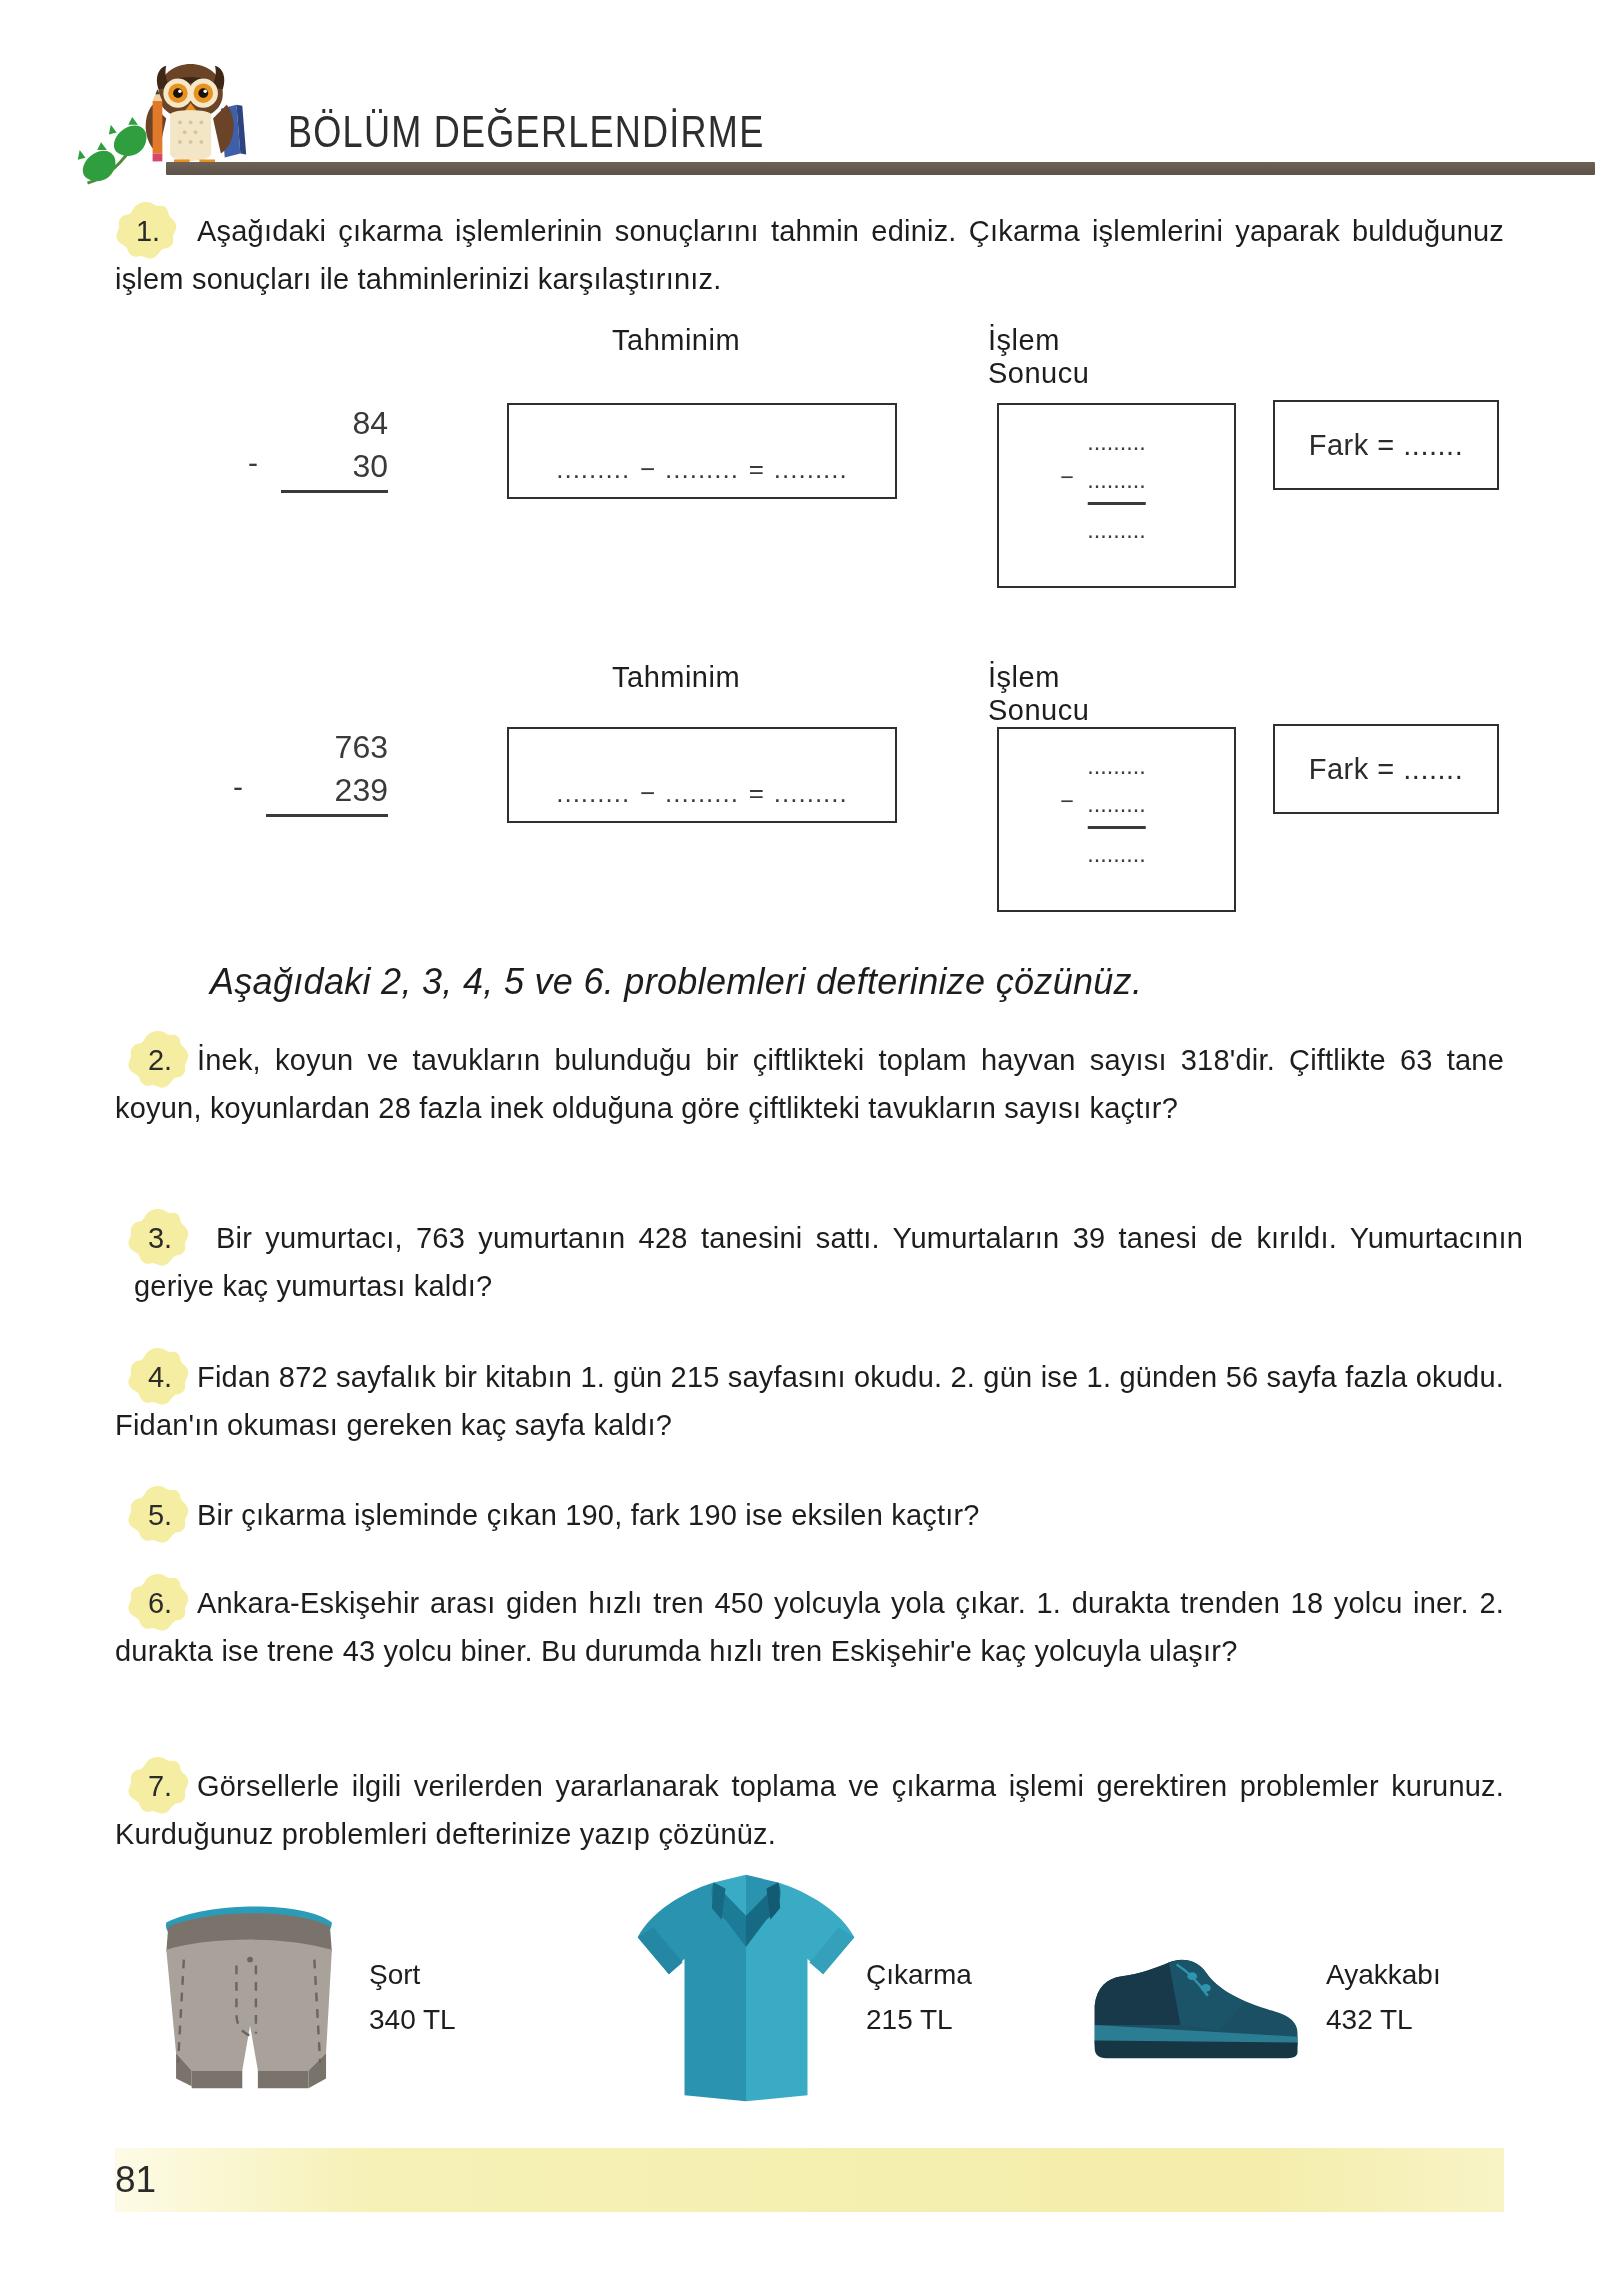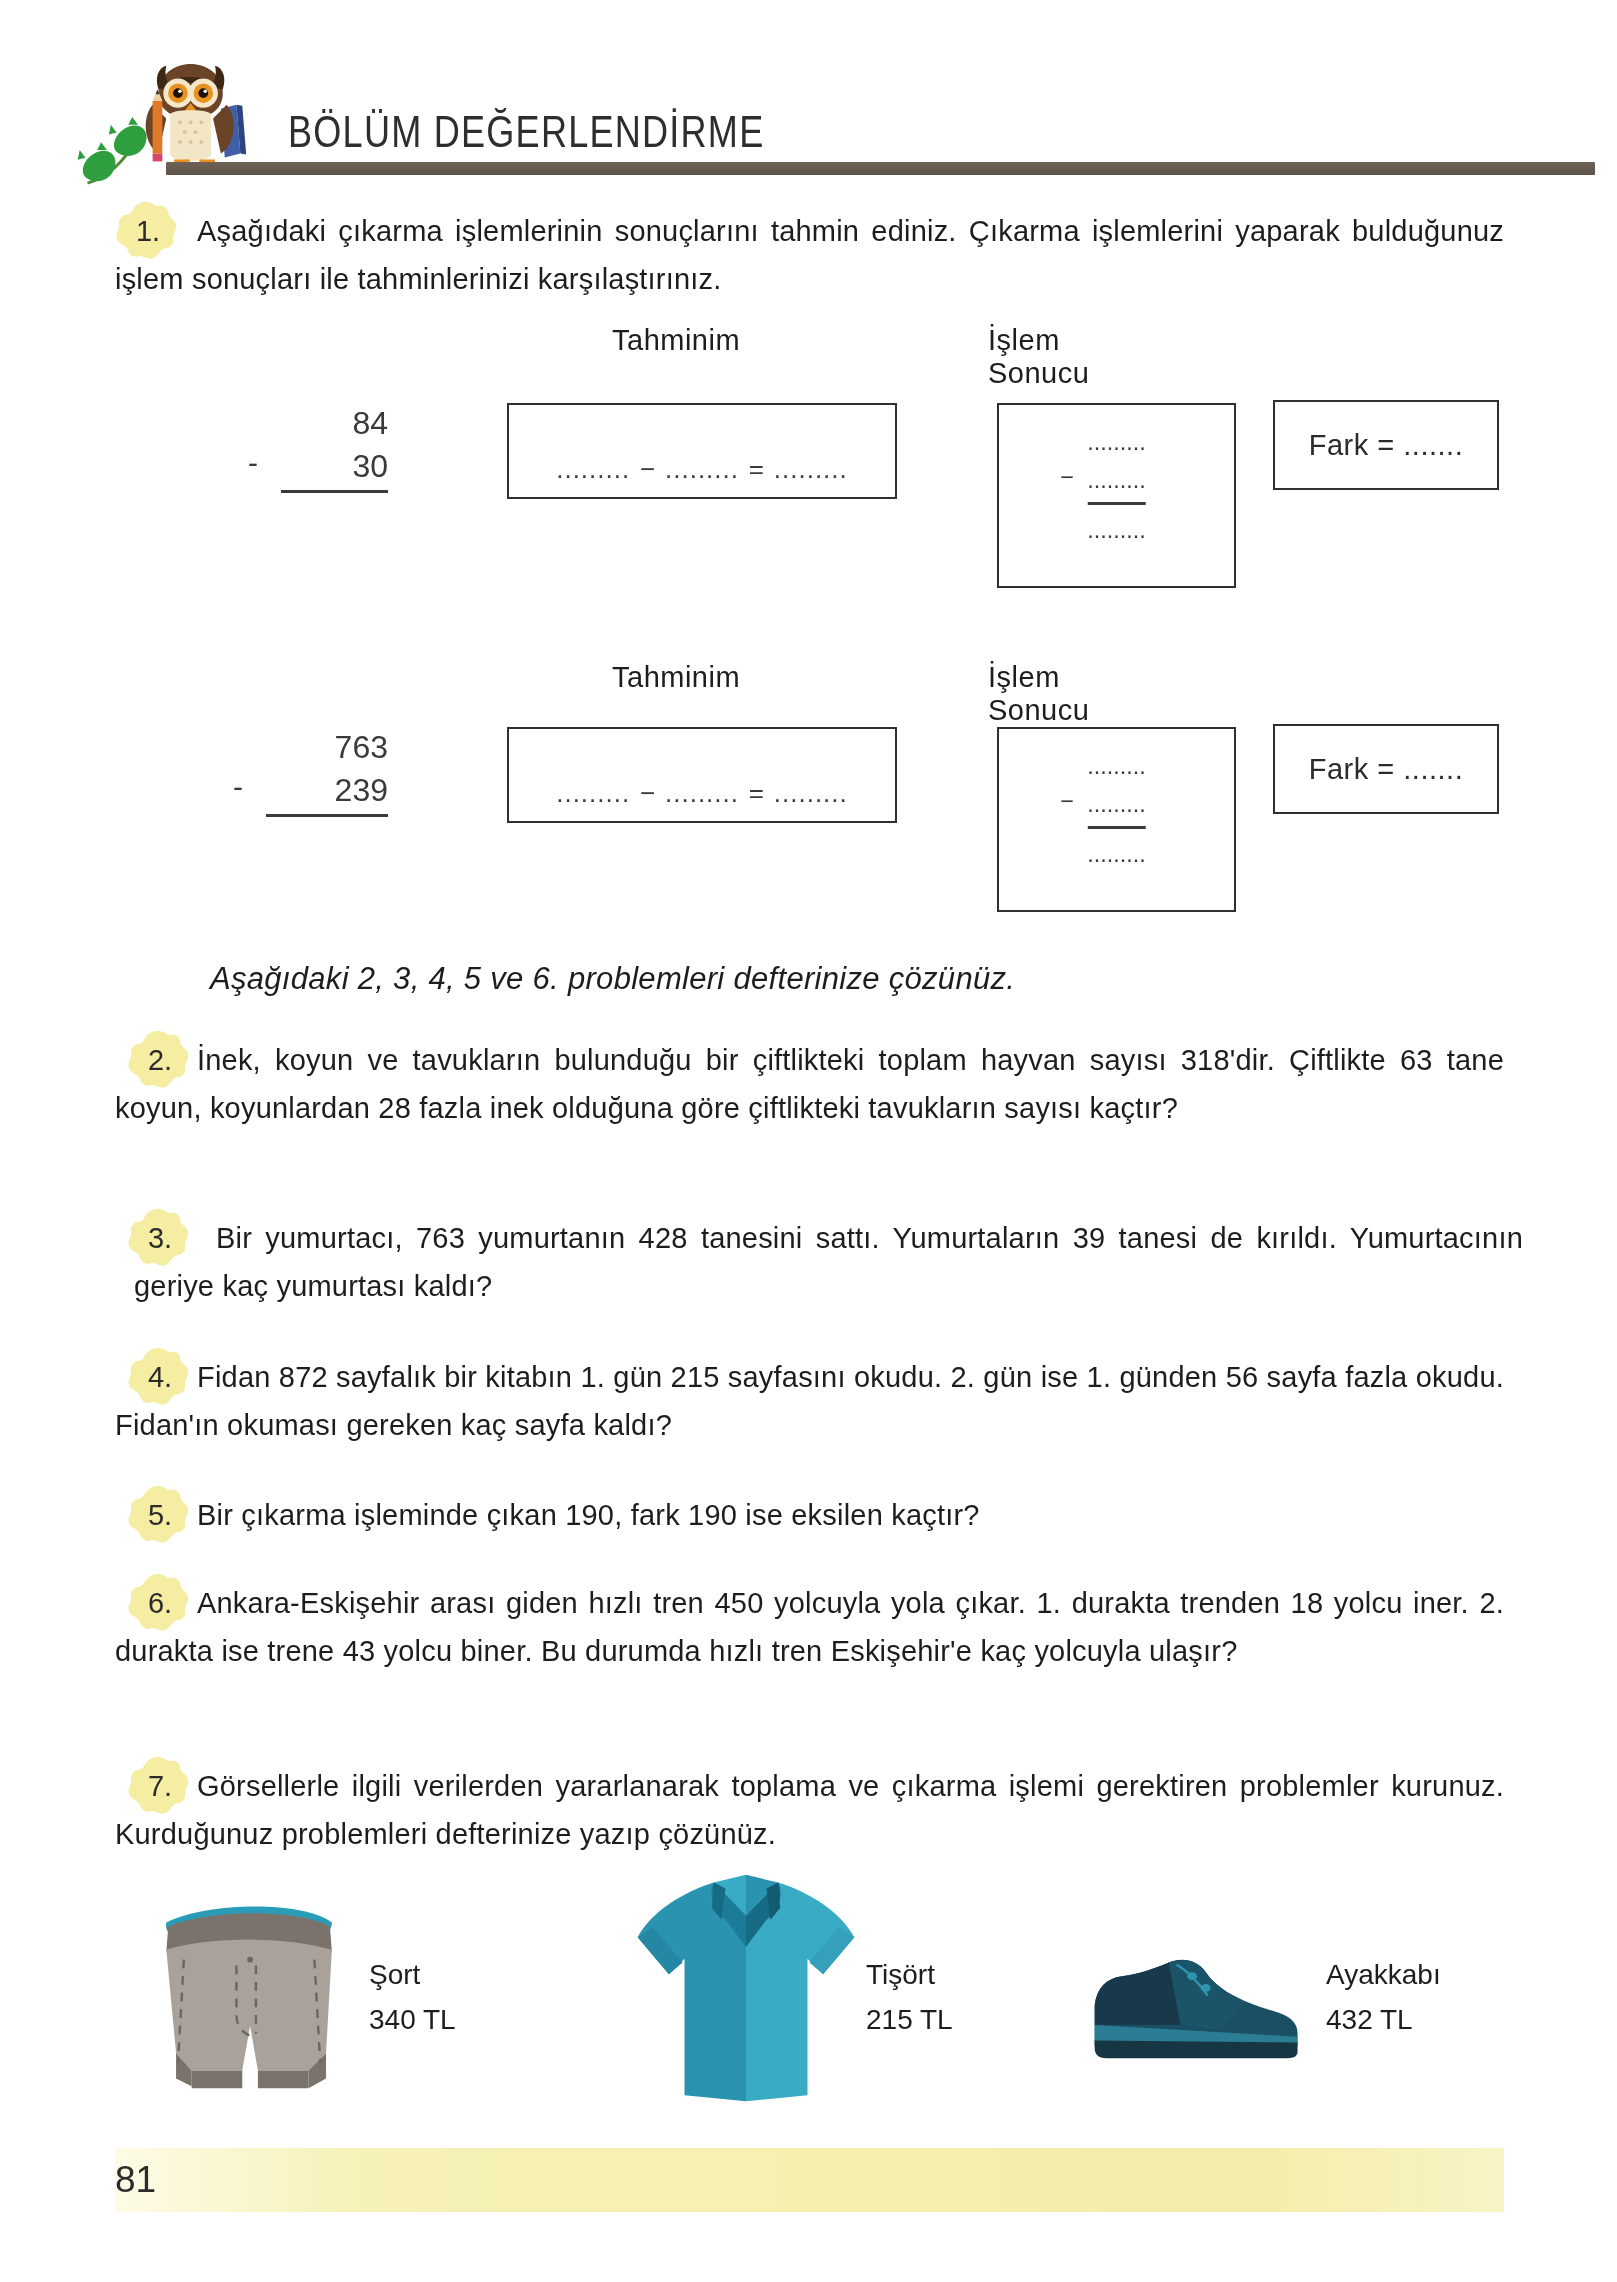--- a/index.html
+++ b/index.html
@@ -39,21 +39,21 @@
   .badge {
     position:absolute; width:64px; height:64px;
     display:flex; align-items:center; justify-content:center;
     font-size:29px; color:#2b2b2b;
     z-index:3;
   }
   .badge svg { position:absolute; left:0; top:0; width:64px; height:64px; z-index:-1; }
   .badge span { position:relative; z-index:2; transform: translate(1px,-1px); }
 
   .italic-note {
-    position:absolute; font-style:italic; font-size:31px; color:#1d1d1d;
+    position:absolute; font-style:italic; font-size:36px; color:#1d1d1d;
     letter-spacing:0.3px;
   }
 
   
   .grp { position:absolute; }
   .lbl {
     position:absolute; font-size:29px; color:#1d1d1d; letter-spacing:0.5px;
   }
   .vsub { position:absolute; text-align:right; font-size:32px; color:#3a3a3a; line-height:43px; }
   .vsub .minuend { display:block; }
@@ -347,21 +347,21 @@
       <path d="M158 18 C190 28 222 48 236 74 L204 112 L188 96 L188 236 L125 242 L125 52 Z" fill="#3aabc5"></path>
       <path d="M92 18 C86 30 92 48 104 56 L125 84 L125 52 Z" fill="#1c7b97"></path>
       <path d="M158 18 C164 30 158 48 146 56 L125 84 L125 52 Z" fill="#176a84"></path>
       <path d="M92 18 L104 24 L100 56 L90 44 Z" fill="#176a84"></path>
       <path d="M158 18 L146 24 L150 56 L160 44 Z" fill="#135b73"></path>
       <path d="M14 74 L46 112 L60 100 L30 64 Z" fill="#2487a3"></path>
       <path d="M236 74 L204 112 L190 100 L220 64 Z" fill="#34a0ba"></path>
     </svg>
   </div>
   <div class="prod-label" style="left:866px; top:1952px;">
-    <div>Tişört</div>
+    <div>Çıkarma</div>
     <div>215 TL</div>
   </div>
 
   <div class="prod" style="left:1083px; top:1941px;">
     <svg width="234" height="127" viewBox="0 0 240 130">
       <path d="M12 66 C14 48 24 38 40 36 C58 34 74 28 88 22 C104 16 118 20 126 32 C138 50 162 62 196 72 C212 76 220 84 220 94 L220 106 L12 106 Z" fill="#1b4f63"></path>
       <path d="M12 66 C14 48 24 38 40 36 C58 34 74 28 88 22 C98 18 108 18 116 24 L100 86 L12 86 Z" fill="#17394a"></path>
       <path d="M88 22 C104 16 118 20 126 32 C134 44 148 54 166 62 L140 92 L100 86 Z" fill="#1b5468"></path>
       <path d="M12 86 L220 98 L220 108 L12 108 Z" fill="#2b7d94"></path>
       <path d="M12 102 L220 104 L220 114 C220 118 216 120 210 120 L24 120 C16 120 12 116 12 110 Z" fill="#163644"></path>

